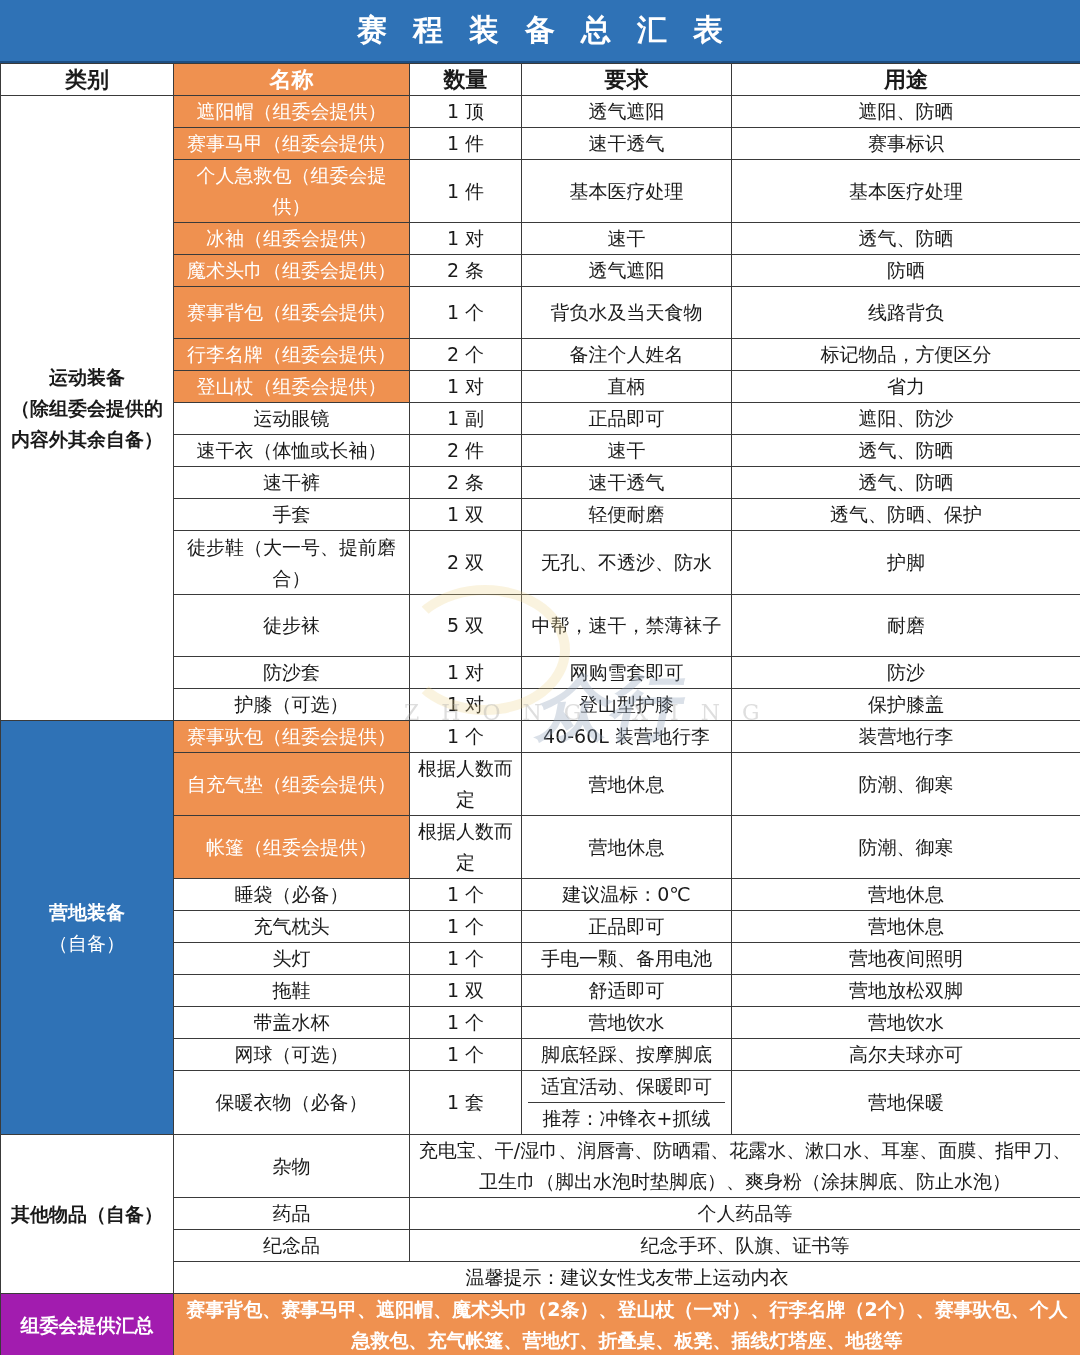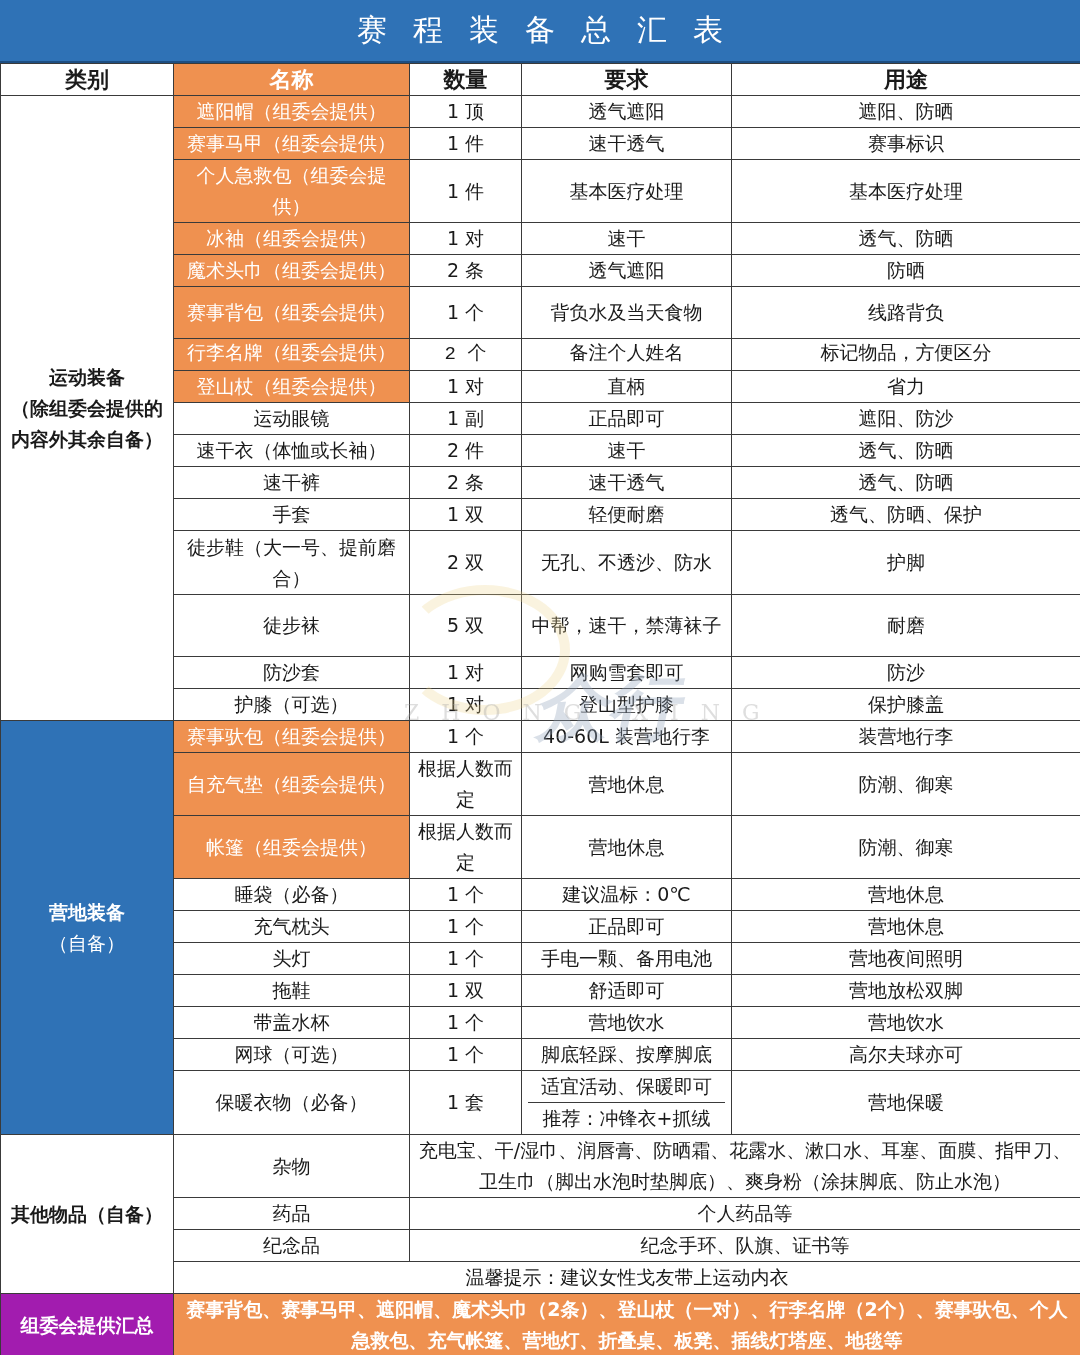--- a/index.html
+++ b/index.html
@@ -1,20 +1,20 @@
 <!DOCTYPE html>
 <html><head>
 <meta charset="utf-8">
 <style>
   html, body { margin:0; padding:0; background:#ffffff; }
   body { width:1080px; height:1355px; position:relative; overflow:hidden;
          font-family:"DejaVu Sans","Liberation Sans",sans-serif; color:#1a1a1a; }
   .title-bar { position:absolute; left:0; top:0; width:1080px; height:63px;
                background:#2f72b6; color:#fff; display:flex; align-items:center;
-               justify-content:center; font-size:30px; font-weight:normal; letter-spacing:26px;
+               justify-content:center; font-size:30px; font-weight:bold; letter-spacing:26px;
                border-bottom:2px solid #1d4e82; box-sizing:border-box; padding-left:26px; }
   table.sheet { position:absolute; left:0; top:63px; width:1080px; border-collapse:collapse;
                 table-layout:fixed; }
   table.sheet td, table.sheet th { border:1.5px solid #3a3a3a; text-align:center; vertical-align:middle;
                 font-size:19px; line-height:31px; padding:0 6px; box-sizing:border-box; overflow:hidden; }
   table.sheet th { font-weight:bold; font-size:22px; background:#fff; }
   th.name-head { background:#ef9150 !important; color:#fff; }
   td.org { background:#ef9150; color:#fff; }
   td.cat-white { background:#fff; font-weight:bold; font-size:19px; line-height:31px; }
   td.cat-blue { background:#2f72b6; color:#fff; font-weight:bold; font-size:19px; line-height:31px; }
@@ -87,21 +87,21 @@
         <td>2 条</td>
         <td>透气遮阳</td>
         <td>防晒</td>
       </tr>
       <tr style="height: 52px;">
         <td class="org">赛事背包（组委会提供）</td>
         <td>1 个</td>
         <td>背负水及当天食物</td>
         <td>线路背负</td>
       </tr>
-      <tr style="height: 32px; font-family: Liberation Mono, monospace;">
+      <tr style="height: 32px;">
         <td class="org">行李名牌（组委会提供）</td>
         <td>2 个</td>
         <td>备注个人姓名</td>
         <td>标记物品，方便区分</td>
       </tr>
       <tr style="height: 32px;">
         <td class="org">登山杖（组委会提供）</td>
         <td>1 对</td>
         <td>直柄</td>
         <td>省力</td>

